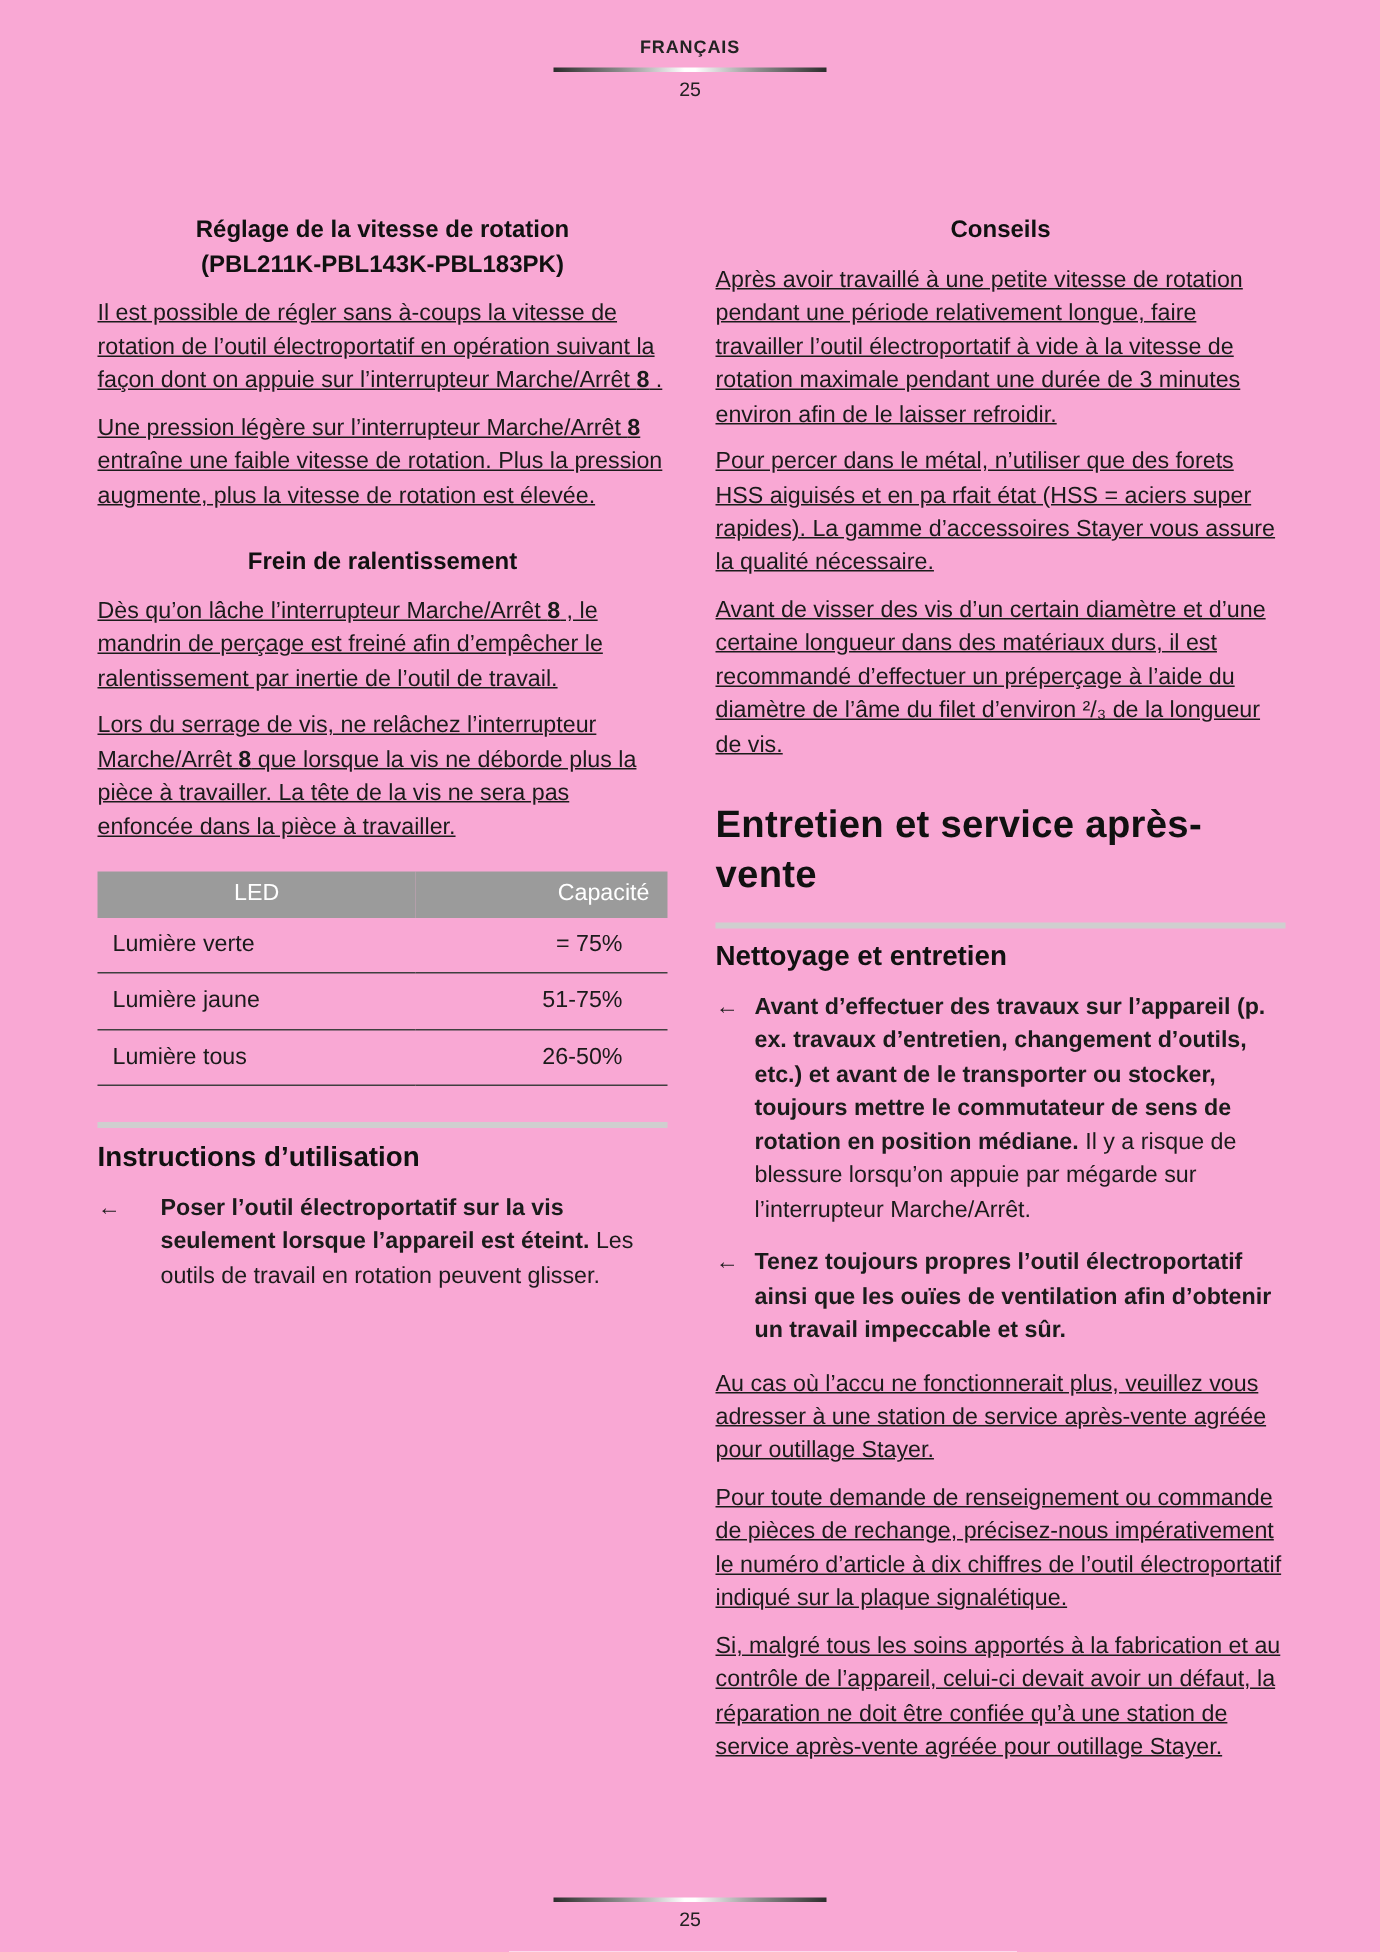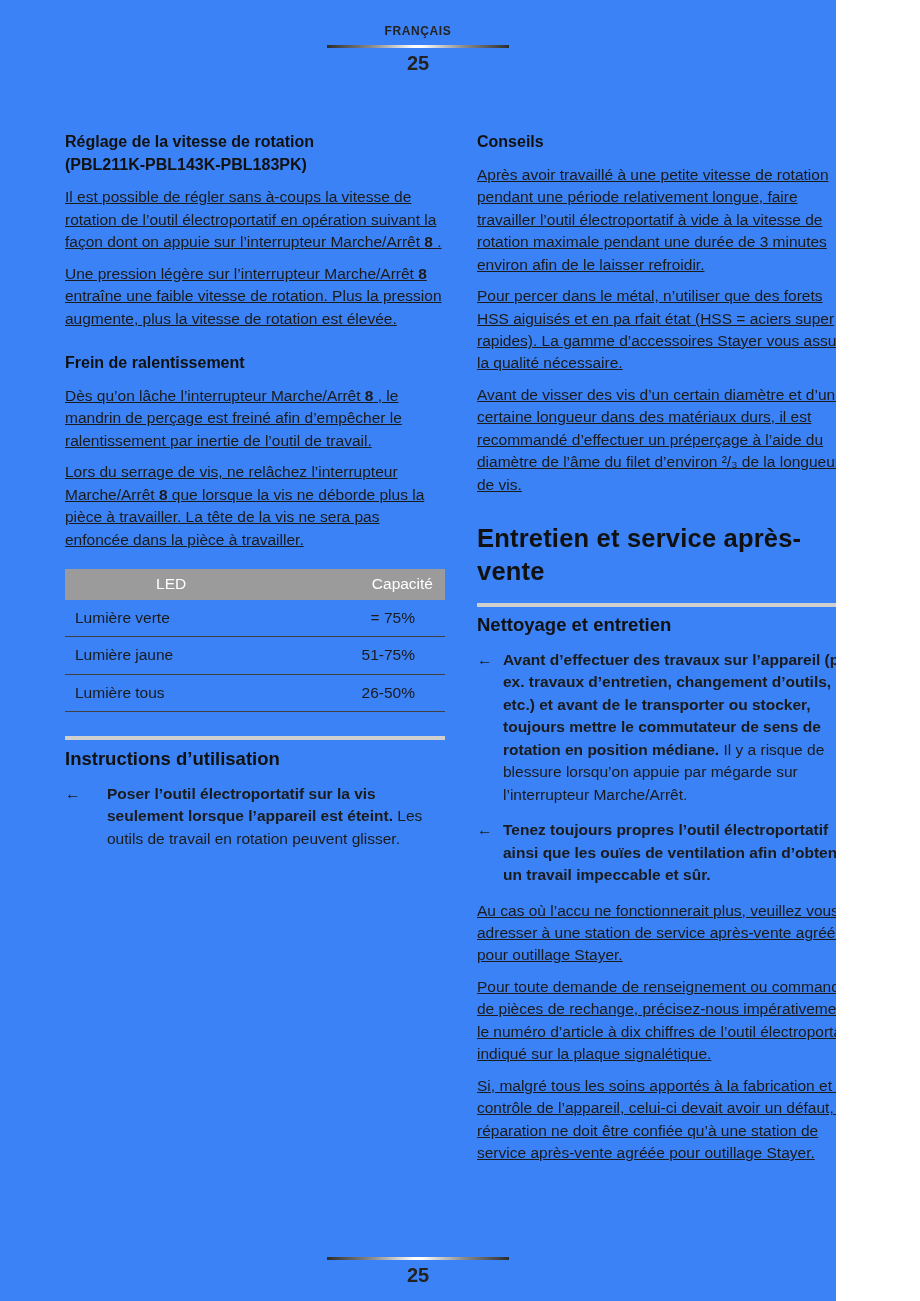--- a/index.html
+++ b/index.html
@@ -1,43 +1,43 @@
 <!DOCTYPE html>
 <html lang="fr"><head>
 <meta charset="utf-8">
 <style>
   * { box-sizing: border-box; }
   html, body { margin: 0; padding: 0; background: #ffffff; }
   .page {
     position: relative;
-    width: 836px;
+    width: 920px;
     height: 1301px;
-    background: #3b82f6;
+    background: #f9a8d4;
     font-family: "Liberation Sans", sans-serif;
     color: #1b1b1b;
     overflow: hidden;
   }
 
   
   .page-header { position: absolute; top: 24px; left: 0; width: 100%; text-align: center; }
   .lang-label { font-size: 12px; font-weight: bold; letter-spacing: 0.6px; color: #232323; }
   .grad-line {
     width: 182px; height: 3px; margin: 7px auto 4px auto;
     background: linear-gradient(to right, #2c2c2c 0%, #8d8d8d 25%, #ffffff 48%, #ffffff 52%, #8d8d8d 75%, #2c2c2c 100%);
   }
-  .page-num { font-size: 20px; color: #222222; font-weight: bold; }
+  .page-num { font-size: 13px; color: #222222; }
   .page-footer { position: absolute; bottom: 14px; left: 0; width: 100%; text-align: center; }
   .page-footer .grad-line { margin: 0 auto 4px auto; }
 
   
   .columns { position: absolute; top: 131px; left: 65px; display: flex; gap: 32px; }
   .col { width: 380px; font-size: 15.5px; line-height: 1.45; }
 
   h1, h2, h3 { color: #111111; }
-  h3.sub { font-size: 16px; line-height: 1.42; font-weight: bold; margin: 0 0 10px 0; }
+  h3.sub { font-size: 16px; line-height: 1.42; font-weight: bold; margin: 12px 0 10px 0; text-align: center; }
   h3.mt { margin-top: 22px; }
   h2.mid { font-size: 18.5px; font-weight: bold; margin: 5px 0 10px 0; }
   h1.big { font-size: 25.5px; line-height: 1.27; font-weight: bold; margin: 26px 0 0 0; letter-spacing: 0.2px; }
   p { margin: 0 0 9px 0; text-decoration: underline; }
   .block { display: block; }
 
   .rule { height: 4px; background: #cfcfcf; margin: 24px 0 6px 0; }
   .rule-after-big { margin: 16px 0 5px 0; }
 
   

